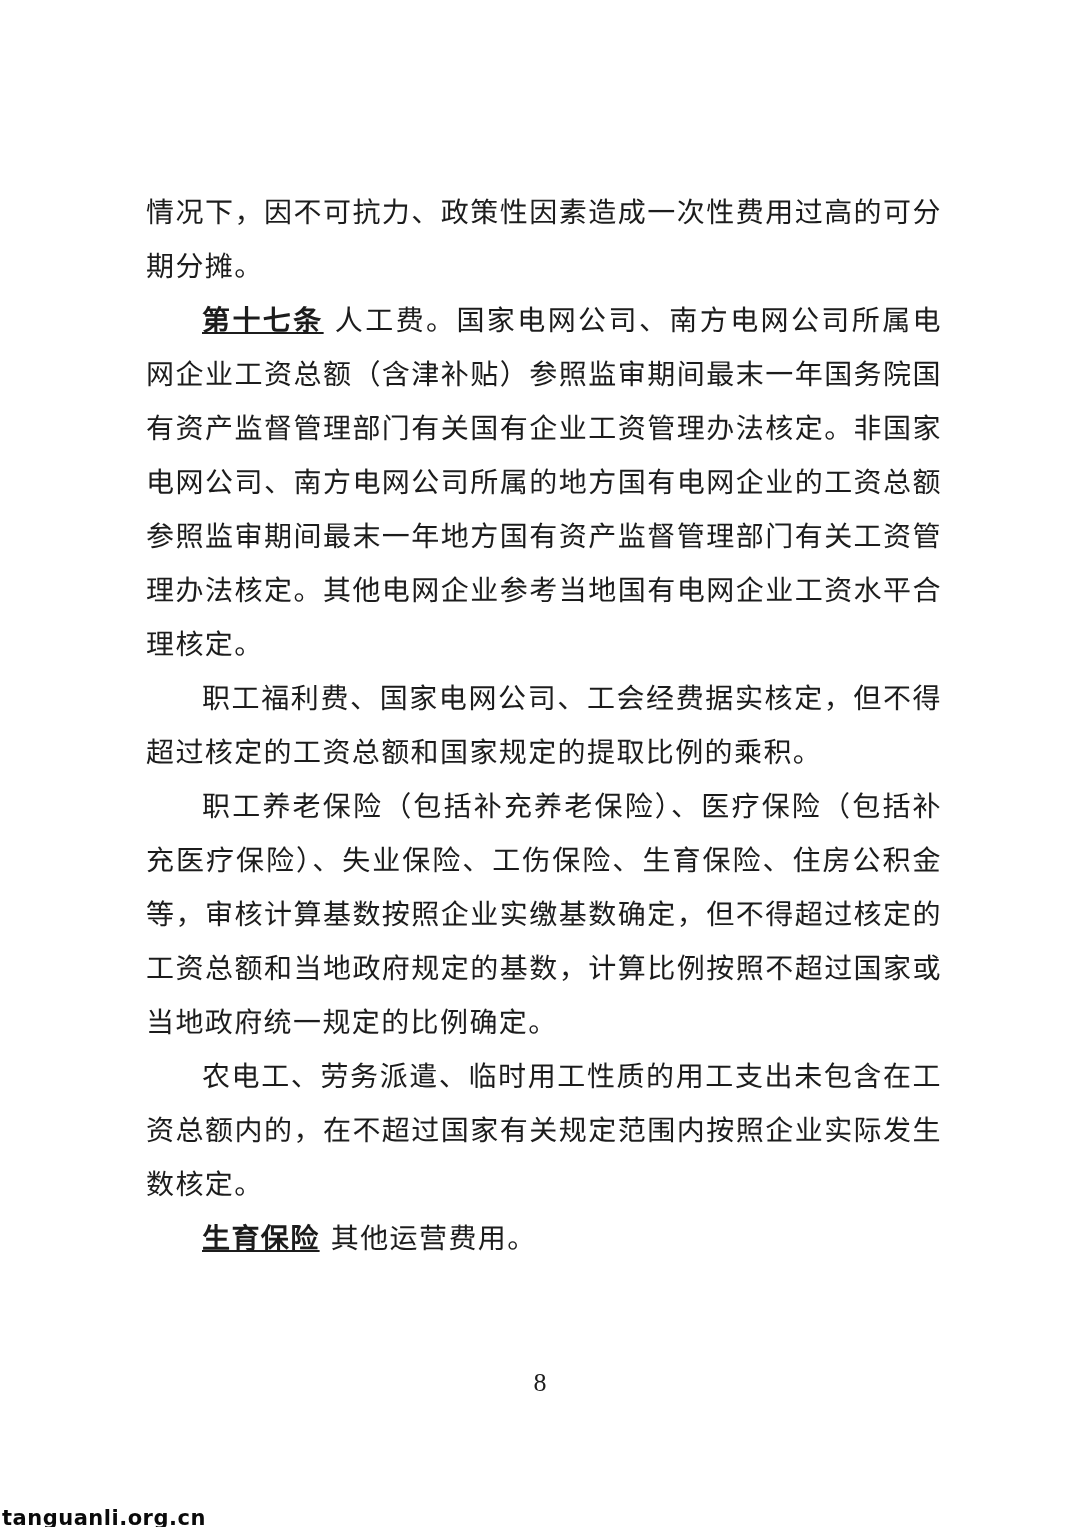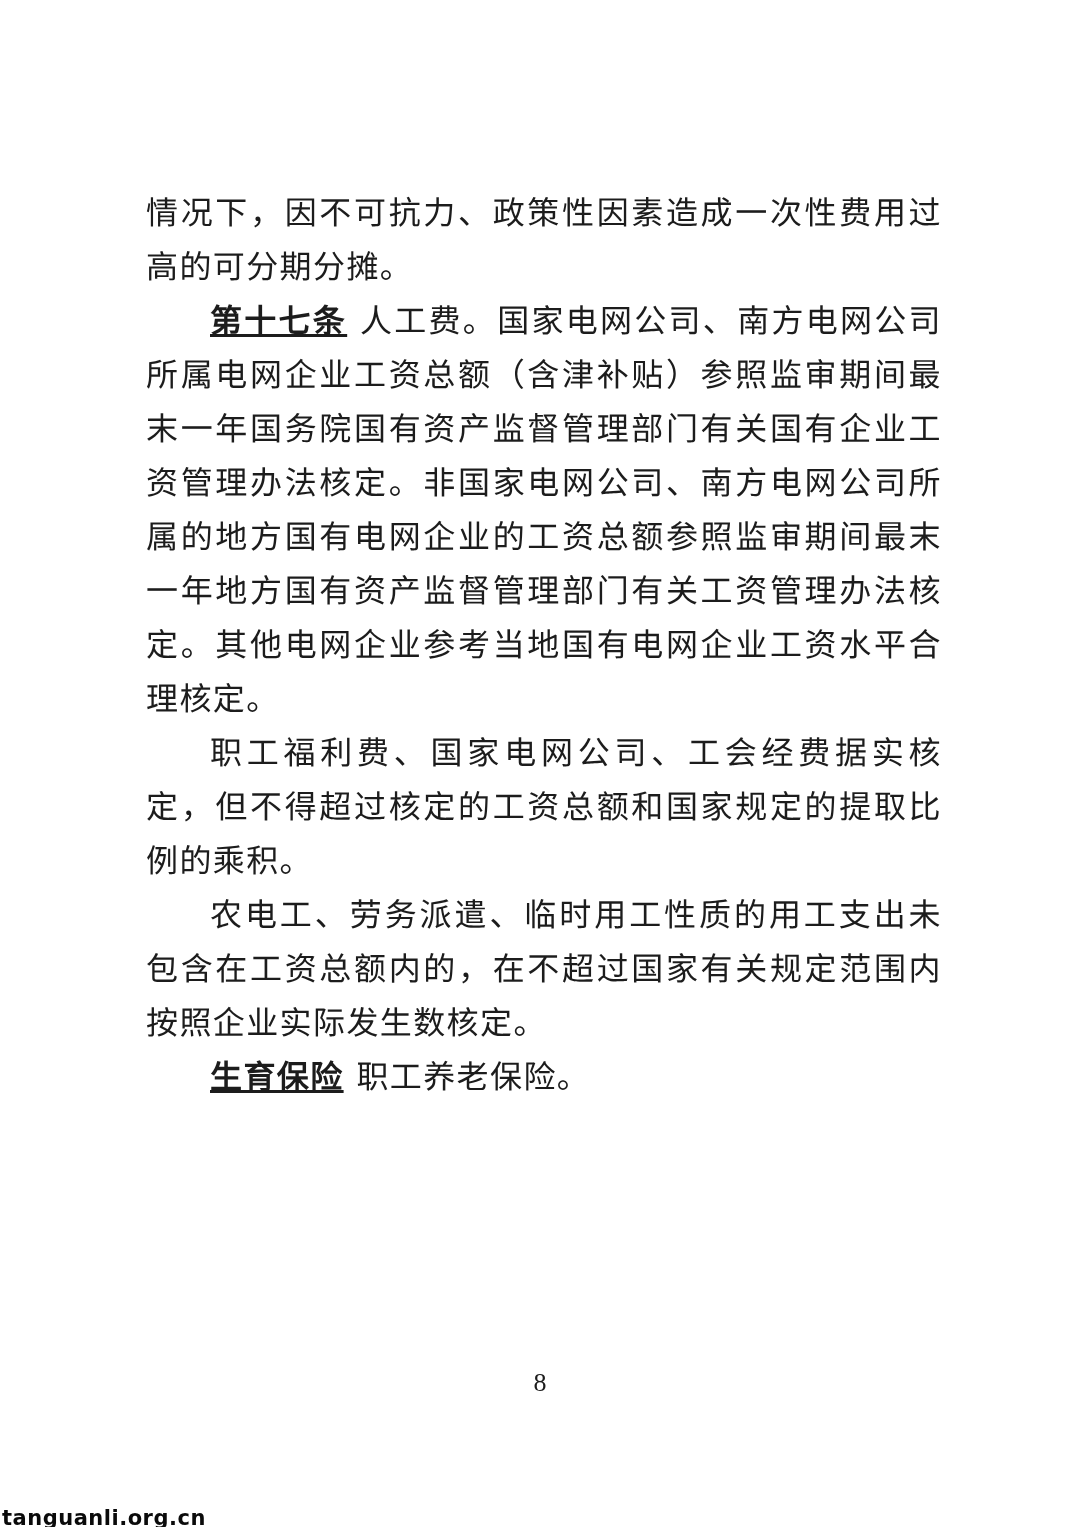--- a/index.html
+++ b/index.html
@@ -17,21 +17,21 @@
   .doc-body {
     position: absolute;
     left: 146px;
     top: 186px;
     width: 796px;
     color: #1c1c1c;
   }
   .doc-body p {
     margin: 0;
     padding: 0;
-    font-size: 32px;
+    font-size: 28px;
     line-height: 54px;
     letter-spacing: 1.4px;
     text-align: justify;
     text-justify: inter-ideograph;
     text-align-last: left;
   }
   .doc-body p.indent {
     text-indent: 2em;
   }
   .term {
@@ -67,22 +67,23 @@
 </head>
 <body>
 
 <div class="doc-body">
   <p><span>情况下，因不可抗力、政策性因素造成一次性费用过高的可分期分摊。</span></p>
 
   <p class="indent"><span class="term">第十七条</span><span>人工费。国家电网公司、南方电网公司所属电网企业工资总额（含津补贴）参照监审期间最末一年国务院国有资产监督管理部门有关国有企业工资管理办法核定。非国家电网公司、南方电网公司所属的地方国有电网企业的工资总额参照监审期间最末一年地方国有资产监督管理部门有关工资管理办法核定。其他电网企业参考当地国有电网企业工资水平合理核定。</span></p>
 
   <p class="indent"><span>职工福利费、国家电网公司、工会经费据实核定，但不得超过核定的工资总额和国家规定的提取比例的乘积。</span></p>
 
+  <p class="indent"><span>职工养老保险（包括补充养老保险）、医疗保险（包括补充医疗保险）、失业保险、工伤保险、生育保险、住房公积金等，审核计算基数按照企业实缴基数确定，但不得超过核定的工资总额和当地政府规定的基数，计算比例按照不超过国家或当地政府统一规定的比例确定。</span></p>
 
   <p class="indent"><span>农电工、劳务派遣、临时用工性质的用工支出未包含在工资总额内的，在不超过国家有关规定范围内按照企业实际发生数核定。</span></p>
 
-  <p class="indent"><span class="term">生育保险</span><span>职工养老保险。</span></p>
+  <p class="indent"><span class="term">生育保险</span><span>其他运营费用。</span></p>
 
 </div>
 
 <div class="page-footer">8</div>
 
 <div class="watermark">tanguanli.org.cn</div>
 
 </body></html>

